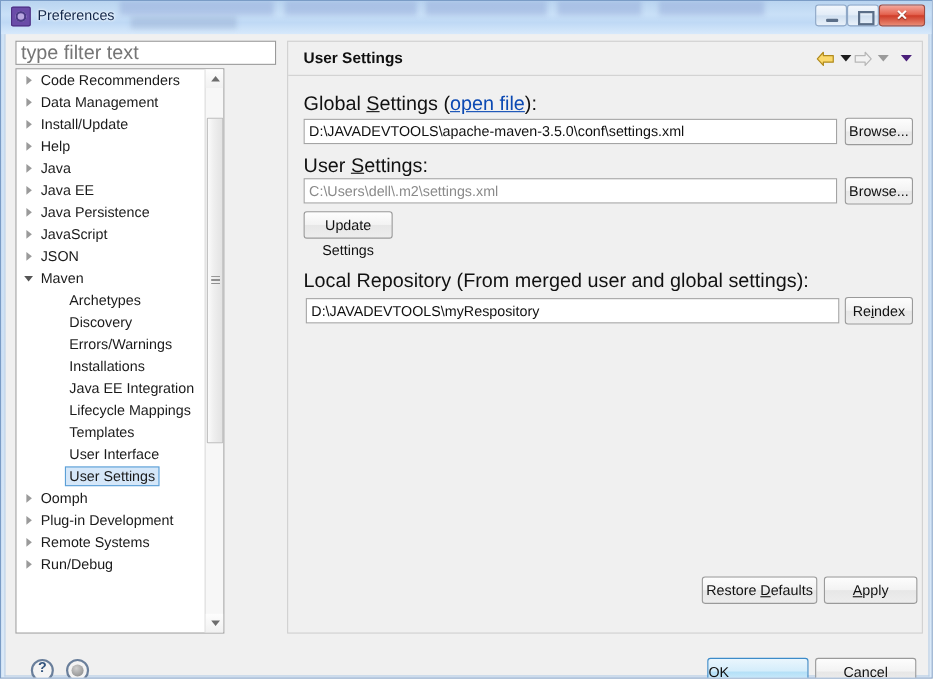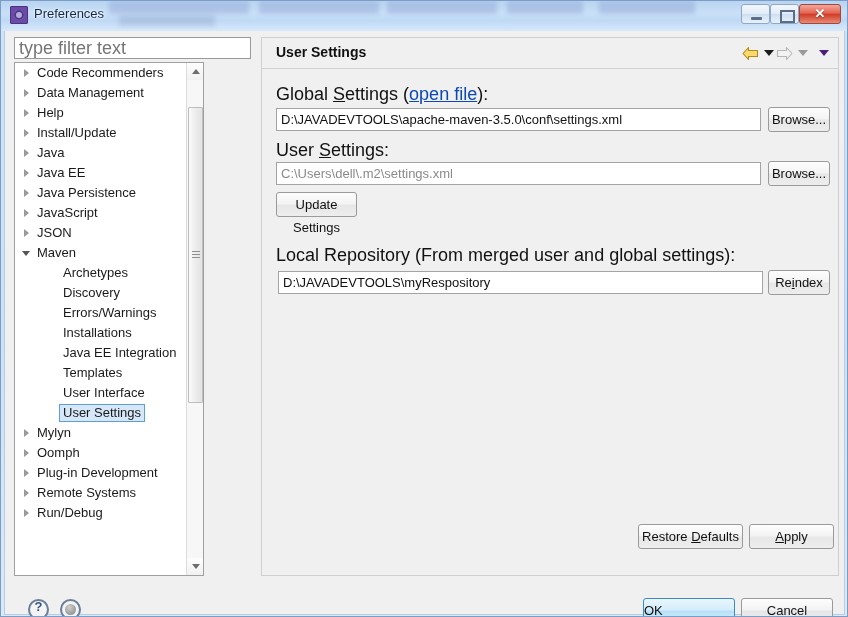--- a/index.html
+++ b/index.html
@@ -275,25 +275,25 @@
           <div class="tree-row lvl0">
             <span class="arrow collapsed"></span>
             <span class="lbl">Code Recommenders</span>
           </div>
           <div class="tree-row lvl0">
             <span class="arrow collapsed"></span>
             <span class="lbl">Data Management</span>
           </div>
           <div class="tree-row lvl0">
             <span class="arrow collapsed"></span>
+            <span class="lbl">Install/Update</span>
+          </div>
+          <div class="tree-row lvl0">
+            <span class="arrow collapsed"></span>
             <span class="lbl">Help</span>
-          </div>
-          <div class="tree-row lvl0">
-            <span class="arrow collapsed"></span>
-            <span class="lbl">Install/Update</span>
           </div>
           <div class="tree-row lvl0">
             <span class="arrow collapsed"></span>
             <span class="lbl">Java</span>
           </div>
           <div class="tree-row lvl0">
             <span class="arrow collapsed"></span>
             <span class="lbl">Java EE</span>
           </div>
           <div class="tree-row lvl0">
@@ -321,31 +321,30 @@
           <div class="tree-row lvl1">
             <span class="lbl">Errors/Warnings</span>
           </div>
           <div class="tree-row lvl1">
             <span class="lbl">Installations</span>
           </div>
           <div class="tree-row lvl1">
             <span class="lbl">Java EE Integration</span>
           </div>
           <div class="tree-row lvl1">
+            <span class="lbl">Lifecycle Mappings</span>
+          </div>
+          <div class="tree-row lvl1">
             <span class="lbl">Templates</span>
           </div>
           <div class="tree-row lvl1">
             <span class="lbl">User Interface</span>
           </div>
           <div class="tree-row lvl1 selected">
             <span class="lbl">User Settings</span>
-          </div>
-          <div class="tree-row lvl0">
-            <span class="arrow collapsed"></span>
-            <span class="lbl">Mylyn</span>
           </div>
           <div class="tree-row lvl0">
             <span class="arrow collapsed"></span>
             <span class="lbl">Oomph</span>
           </div>
           <div class="tree-row lvl0">
             <span class="arrow collapsed"></span>
             <span class="lbl">Plug-in Development</span>
           </div>
           <div class="tree-row lvl0">

